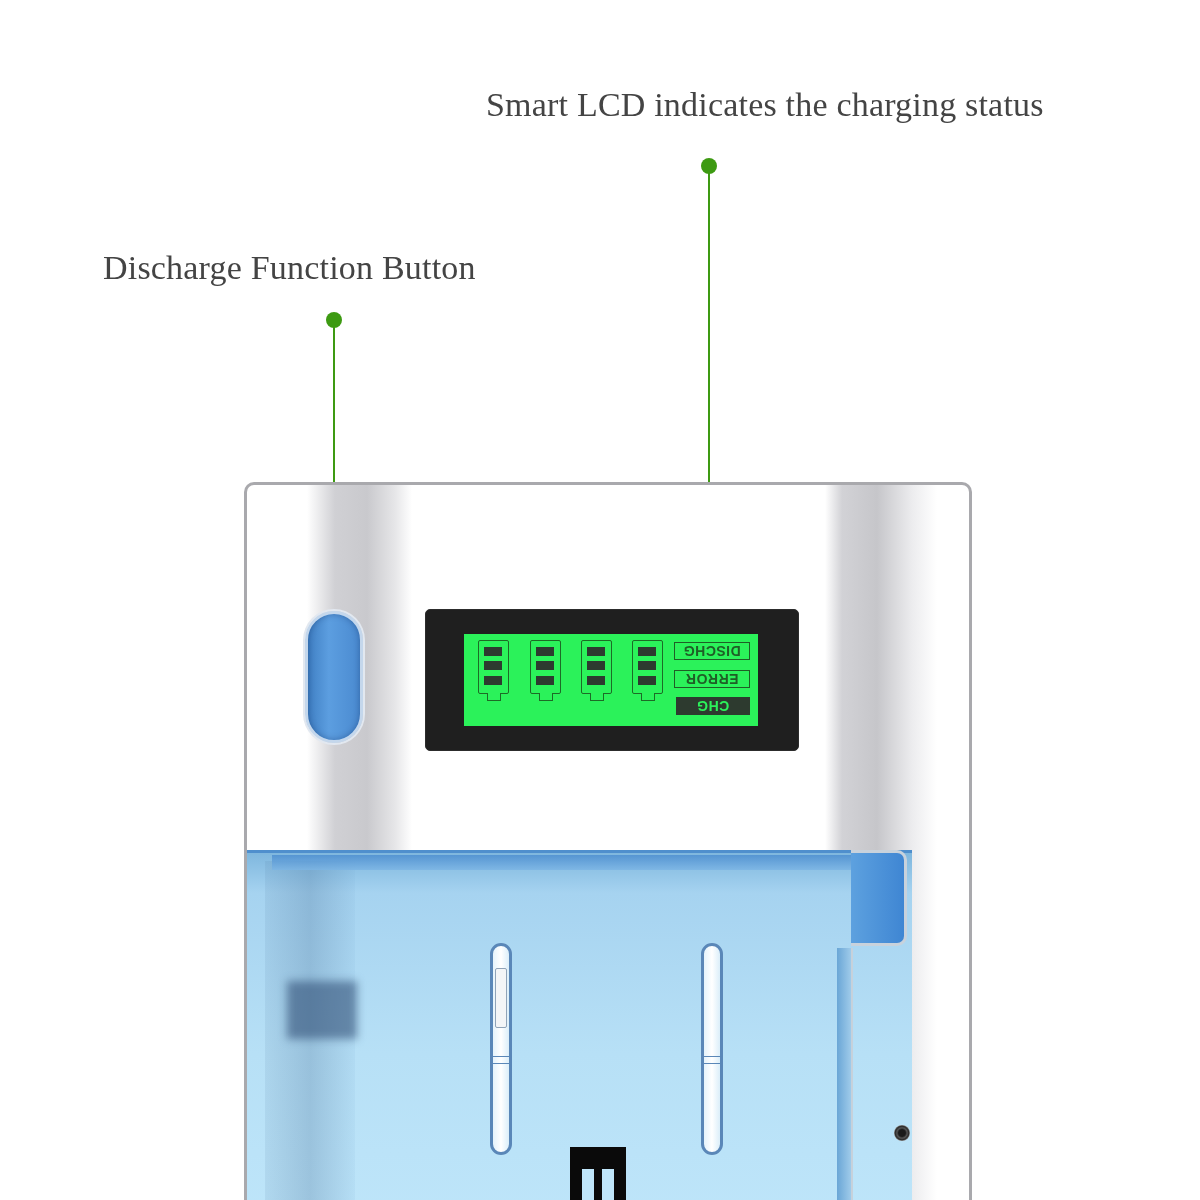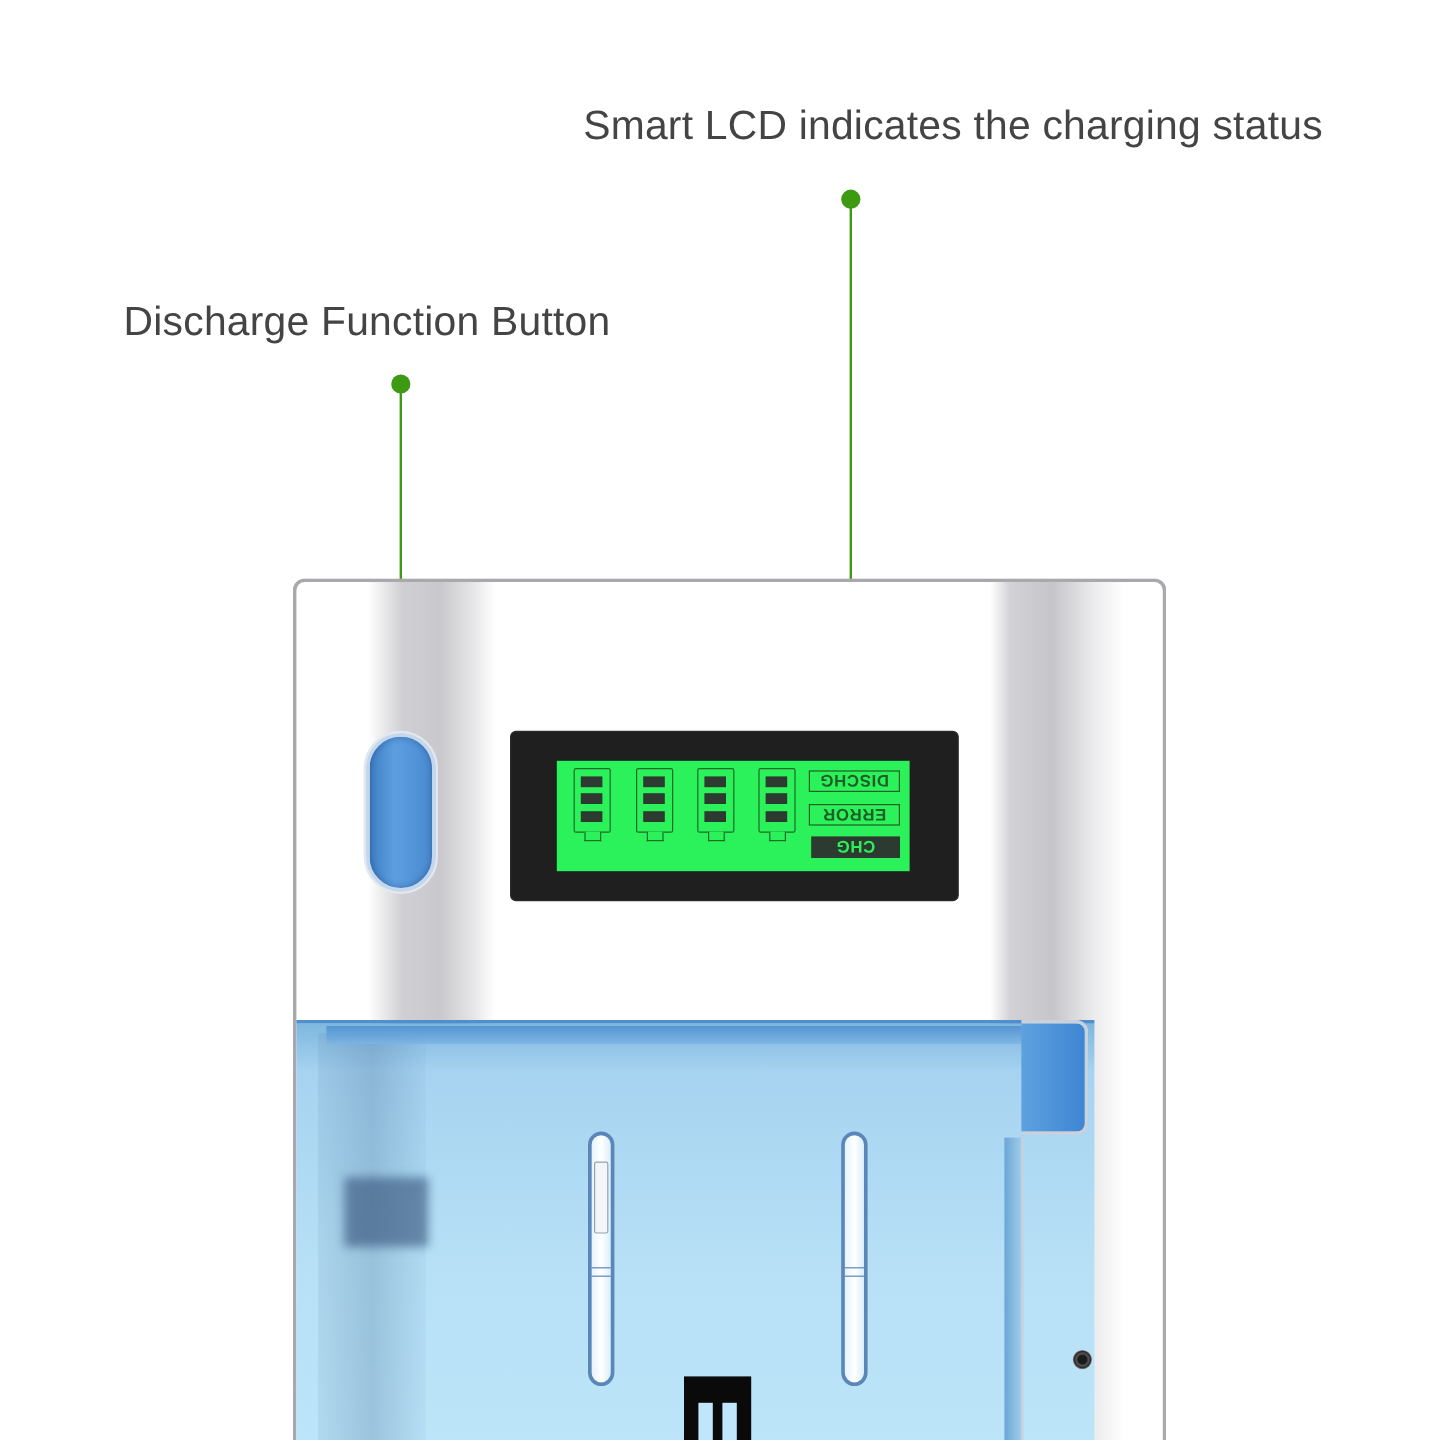--- a/index.html
+++ b/index.html
@@ -2,21 +2,21 @@
 <html><head>
 <meta charset="utf-8">
 <style>
   html, body { margin:0; padding:0; }
   body {
     width:1200px; height:1200px; background:#ffffff; position:relative; overflow:hidden;
     font-family: "Liberation Sans", sans-serif;
   }
   .callout-label {
     position:absolute; color:#444444; font-size:34px; letter-spacing:0.2px; white-space:nowrap;
-    font-family: Liberation Sans, sans-serif;
+    font-family: Liberation Serif, serif;
   }
   .callout-dot {
     position:absolute; width:16px; height:16px; border-radius:50%; background:#3d9a12;
   }
   .callout-line {
     position:absolute; width:2px; background:#3d9a12;
   }
 
   
   .device {

